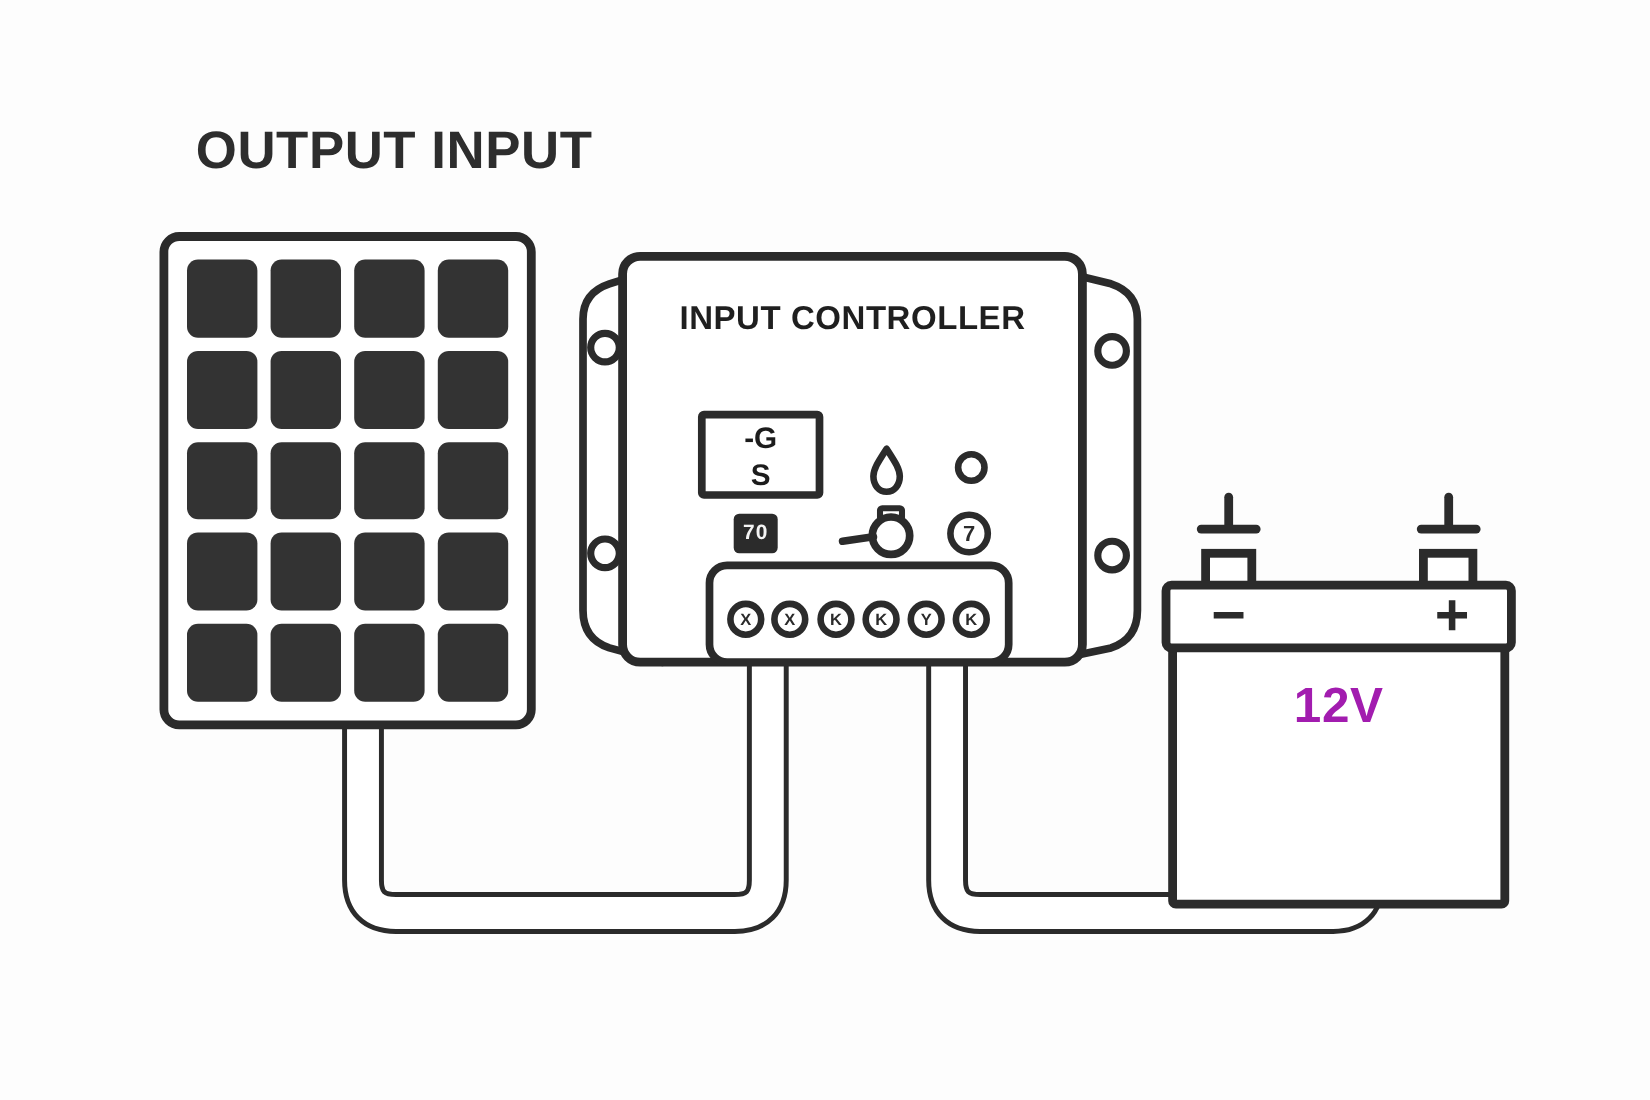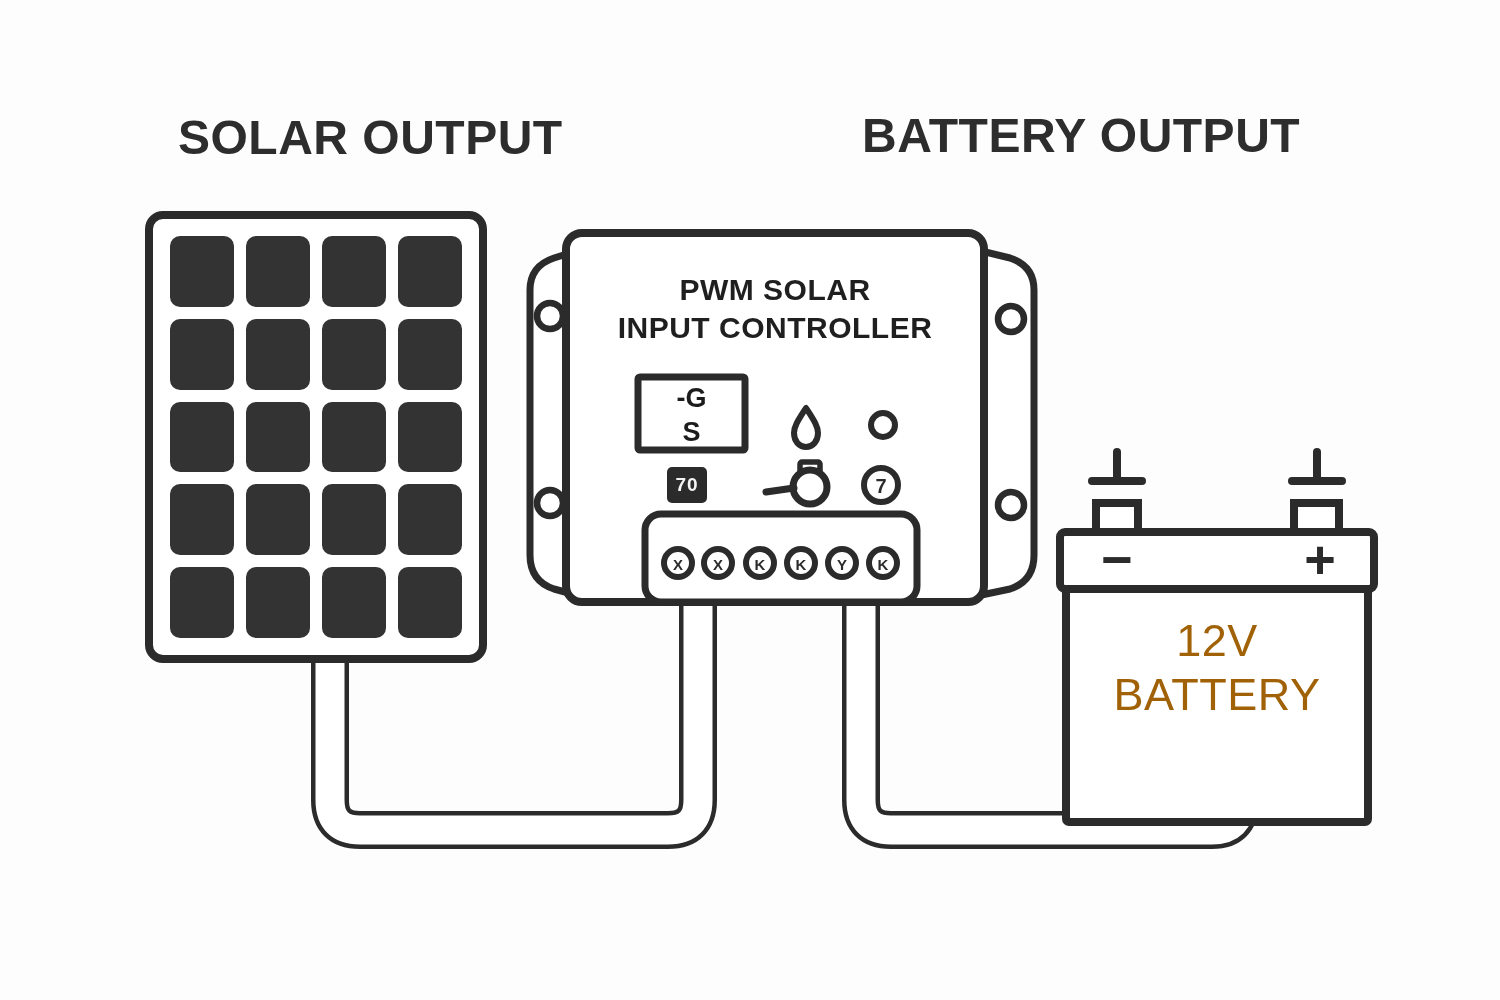--- a/index.html
+++ b/index.html
@@ -28,21 +28,21 @@
   .btn7{
     position:absolute;left:881px;top:486px;transform:translate(-50%,-50%);
     font-size:20px;font-weight:700;color:#2b2b2b;
   }
   .screw-letter{
     position:absolute;transform:translate(-50%,-50%);
     font-size:15px;font-weight:700;color:#2b2b2b;
   }
   .battery-text{
     position:absolute;left:1066px;top:614px;width:302px;text-align:center;
-    font-size:45px;font-weight:400;line-height:54px;color:#a16207;letter-spacing:.5px;
+    font-size:45px;font-weight:700;line-height:54px;color:#a21caf;letter-spacing:.5px;
   }
   .pole{
     position:absolute;transform:translate(-50%,-50%);
     font-size:54px;font-weight:800;color:#2b2b2b;line-height:1;
   }
   .cell-grid{
     position:absolute;left:170px;top:236px;width:292px;height:402px;
     display:grid;grid-template-columns:repeat(4,1fr);grid-template-rows:repeat(5,1fr);
     gap:12px;
   }
@@ -131,41 +131,38 @@
     <div></div>
     <div></div>
     <div></div>
     <div></div>
     <div></div>
     <div></div>
     <div></div>
     <div></div>
   </div>
 
-  <div class="heading" style="left:178px;top:110px">SOLAR OUTPUT</div>
-  <div class="heading" style="left:862px;top:108px">BATTERY OUTPUT</div>
+  <div class="heading" style="left:178px;top:110px">OUTPUT INPUT</div>
 
   <div class="ctrl-title">
-    <div>PWM SOLAR</div>
     <div>INPUT CONTROLLER</div>
   </div>
   <div class="display-text">
     <div>-G</div>
     <div>S</div>
   </div>
   <div class="mini-display-text">70</div>
   <div class="btn7">7</div>
 
   <span class="screw-letter" style="left:678px;top:564px">X</span>
   <span class="screw-letter" style="left:718px;top:564px">X</span>
   <span class="screw-letter" style="left:760px;top:564px">K</span>
   <span class="screw-letter" style="left:801px;top:564px">K</span>
   <span class="screw-letter" style="left:842px;top:564px">Y</span>
   <span class="screw-letter" style="left:883px;top:564px">K</span>
 
   <span class="pole" style="left:1117px;top:559px">−</span>
   <span class="pole" style="left:1320px;top:559px">+</span>
   <div class="battery-text">
     <div>12V</div>
-    <div>BATTERY</div>
   </div>
 
 </div>
 
 </body></html>

